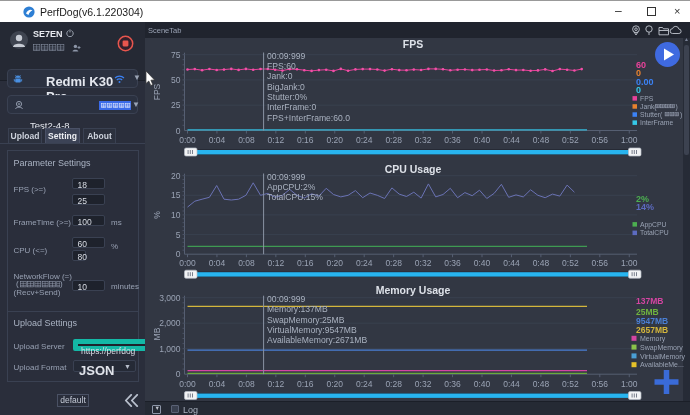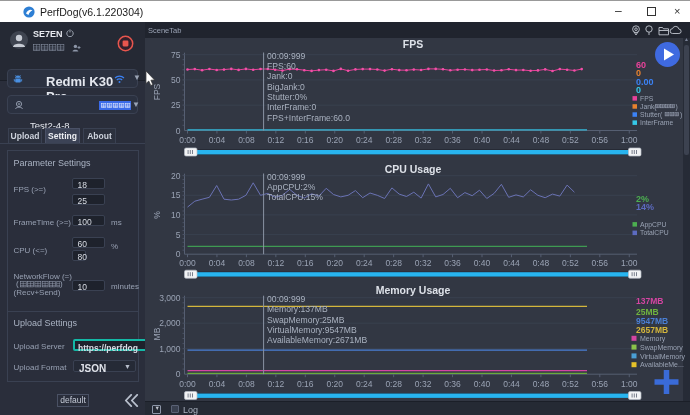--- a/index.html
+++ b/index.html
@@ -168,26 +168,26 @@
     </svg>
   <span class="abs" style="left:60px;top:257px;font-size:8px;color:#98a1b3;">)</span>
   <span class="abs" style="left:13.5px;top:266px;font-size:8px;color:#98a1b3;">(Recv+Send)</span>
   <div class="abs" style="left:71.5px;top:258px;width:33px;height:11px;background:#1e222c;border:1px solid #3a4152;border-radius:2px;">
       <span style="position:absolute;left:5px;top:1px;font-size:8.5px;color:#d8dce4;">10</span>
     </div>
   <span class="abs" style="left:111px;top:260px;font-size:8px;color:#98a1b3;">minutes</span>
   <div class="abs" style="left:7px;top:289px;width:132px;height:1px;background:#3a4152;"></div>
   <span class="abs" style="left:13.5px;top:296px;font-size:9px;color:#aab3c3;">Upload Settings</span>
   <span class="abs" style="left:13.5px;top:320px;font-size:8px;color:#98a1b3;">Upload Server</span>
-  <div class="abs" style="left:73px;top:317px;width:84px;height:12px;background:#1e222c;border:2px solid #14b8a6;border-radius:2px;font-weight:bold;">
+  <div class="abs" style="left:73px;top:317px;width:84px;height:12px;background:#1e222c;border:5px solid #14b8a6;border-radius:2px;">
       <span style="position:absolute;left:3px;top:1.5px;font-size:8.5px;color:#d8dce4;">https://perfdog</span>
     </div>
   <span class="abs" style="left:13.5px;top:341px;font-size:8px;color:#98a1b3;">Upload Format</span>
   <div class="abs" style="left:73px;top:338px;width:63px;height:12px;background:#252a36;border:1px solid #3a4152;border-radius:2px;">
-      <span style="position:absolute;left:5px;top:1.5px;font-size:10px;font-weight:bold;color:#e0e3ea;">JSON</span>
+      <span style="position:absolute;left:5px;top:1.5px;font-size:13px;font-weight:bold;color:#e0e3ea;">JSON</span>
       <span style="position:absolute;right:4px;top:2px;font-size:7px;color:#b8bfcc;">▼</span>
     </div>
 
   <div class="abs" style="left:57px;top:372px;width:32px;height:13px;border:1px solid #4a5164;border-radius:0;text-align:center;font-size:8.5px;line-height:11px;color:#c4cad6;">default</div>
   <svg class="abs" style="left:124px;top:372px" width="15" height="13" viewBox="0 0 15 13">
       <path d="M7.2 0.8 L1.8 6.5 L7.2 12.2 M13.2 0.8 L7.8 6.5 L13.2 12.2" fill="none" stroke="#b8bfcc" stroke-width="1.8" stroke-linecap="round" stroke-linejoin="round"></path>
     </svg>
 </div>
 
 <div class="abs" style="left:145px;top:22px;width:545px;height:393px;background:#323743;">

